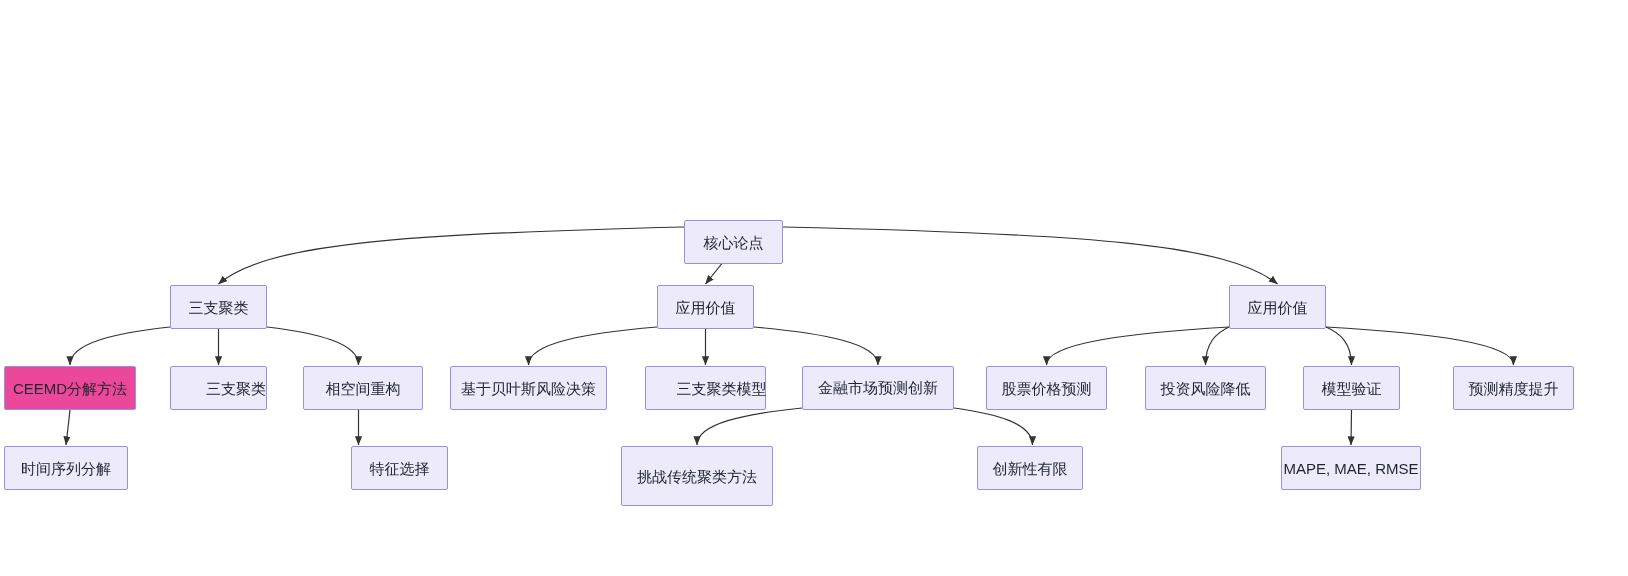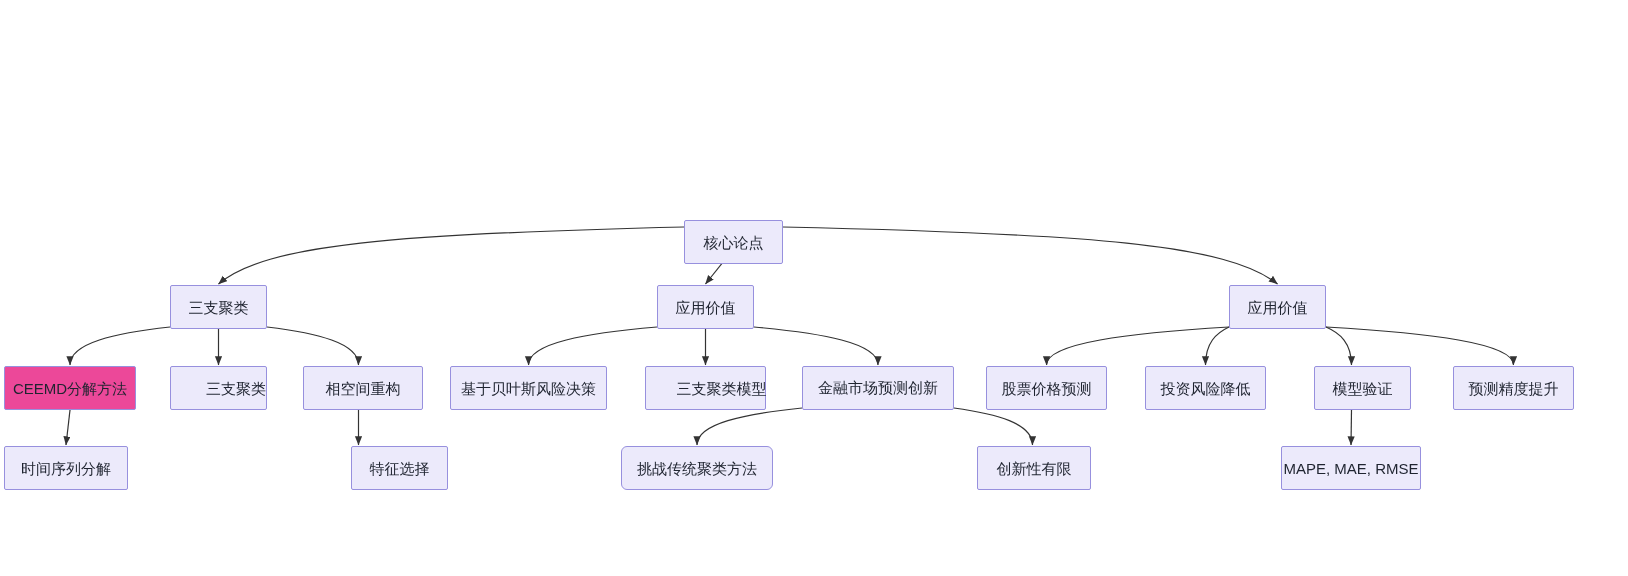--- a/index.html
+++ b/index.html
@@ -74,35 +74,35 @@
       </div>
       <div class="node" style="left: 802px; top: 366px; width: 152px; height: 44px; background: rgb(236, 234, 251); border-color: rgb(151, 144, 222); color: rgb(31, 36, 48); font-family: Liberation Serif, serif;">
         <span>金融市场预测创新</span>
       </div>
       <div class="node" style="left: 986px; top: 366px; width: 121px; height: 44px; background: rgb(236, 234, 251); border-color: rgb(151, 144, 222); color: rgb(31, 36, 48);">
         <span>股票价格预测</span>
       </div>
       <div class="node" style="left: 1145px; top: 366px; width: 121px; height: 44px; background: rgb(236, 234, 251); border-color: rgb(151, 144, 222); color: rgb(31, 36, 48);">
         <span>投资风险降低</span>
       </div>
-      <div class="node" style="left: 1303px; top: 366px; width: 97px; height: 44px; background: rgb(236, 234, 251); border-color: rgb(151, 144, 222); color: rgb(31, 36, 48); margin-left: 11px;">
+      <div class="node" style="left: 1303px; top: 366px; width: 97px; height: 44px; background: rgb(236, 234, 251); border-color: rgb(151, 144, 222); color: rgb(31, 36, 48);">
         <span>模型验证</span>
       </div>
       <div class="node" style="left: 1453px; top: 366px; width: 121px; height: 44px; background: rgb(236, 234, 251); border-color: rgb(151, 144, 222); color: rgb(31, 36, 48);">
         <span>预测精度提升</span>
       </div>
       <div class="node" style="left: 4px; top: 446px; width: 124px; height: 44px; background: rgb(236, 234, 251); border-color: rgb(151, 144, 222); color: rgb(31, 36, 48);">
         <span>时间序列分解</span>
       </div>
       <div class="node" style="left: 310px; top: 446px; width: 97px; height: 44px; background: rgb(236, 234, 251); border-color: rgb(151, 144, 222); color: rgb(31, 36, 48); margin-left: 41px;">
         <span>特征选择</span>
       </div>
-      <div class="node" style="left: 621px; top: 446px; width: 152px; height: 44px; background: rgb(236, 234, 251); border-color: rgb(151, 144, 222); color: rgb(31, 36, 48); border-radius: 6px;">
+      <div class="node" style="left: 621px; top: 446px; width: 152px; height: 60px; background: rgb(236, 234, 251); border-color: rgb(151, 144, 222); color: rgb(31, 36, 48);">
         <span>挑战传统聚类方法</span>
       </div>
-      <div class="node" style="left: 977px; top: 446px; width: 114px; height: 44px; background: rgb(236, 234, 251); border-color: rgb(151, 144, 222); color: rgb(31, 36, 48);">
+      <div class="node" style="left: 977px; top: 446px; width: 106px; height: 44px; background: rgb(236, 234, 251); border-color: rgb(151, 144, 222); color: rgb(31, 36, 48);">
         <span>创新性有限</span>
       </div>
       <div class="node" style="left: 1281px; top: 446px; width: 140px; height: 44px; background: rgb(236, 234, 251); border-color: rgb(151, 144, 222); color: rgb(31, 36, 48);">
         <span>MAPE, MAE, RMSE</span>
       </div>
     </div>
 </div>
 
 </body></html>

